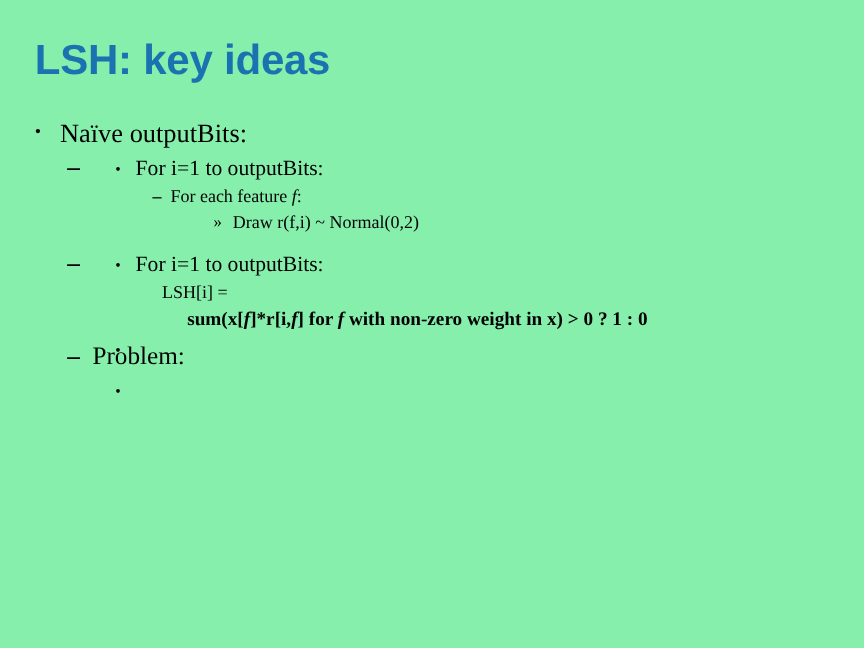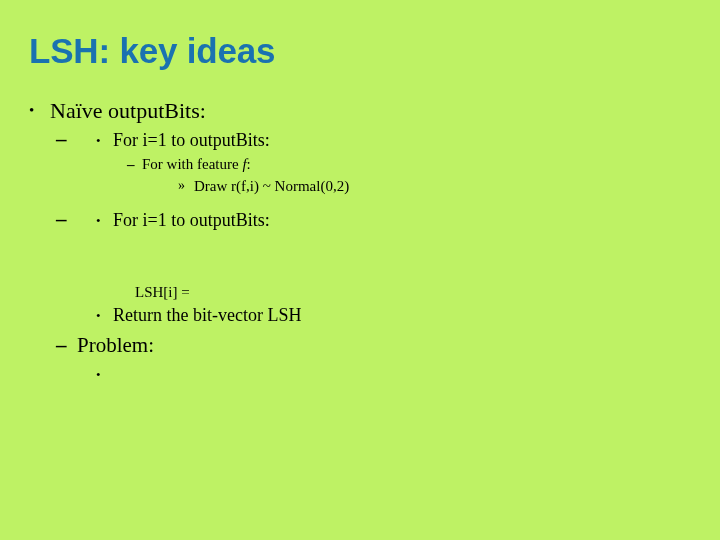--- a/index.html
+++ b/index.html
@@ -13,21 +13,21 @@
     font-family: "Liberation Serif", "DejaVu Serif", serif;
     color: #000000;
     overflow: hidden;
     position: relative;
   }
 
   .slide {
     position: relative;
     width: 720px;
     height: 540px;
-    background: #bef264;
+    background: #86efac;
   }
 
   
   .slide-title {
     position: absolute;
     left: 29px;
     top: 30px;
     width: 660px;
     font-family: "Liberation Sans", "DejaVu Sans", sans-serif;
     font-weight: bold;
@@ -128,21 +128,20 @@
     top: 0;
     font-size: 14px;
     line-height: 22px;
   }
 
   
   .plain-a {
     font-size: 15px;
     line-height: 22px;
     padding-left: 135px;
-    margin-top: 48px;
   }
   .plain-b {
     font-size: 16px;
     line-height: 24px;
     padding-left: 156px;
   }
 
   .sp-small { display: block; height: 8px; }
   .sp-tiny  { display: block; height: 3px; }
 
@@ -169,21 +168,21 @@
 
     <span class="sp-tiny"></span>
 
     <div class="line lvl3">
       <span class="marker">•</span>
       <span class="txt">For i=1 to outputBits:</span>
     </div>
 
     <div class="line lvl4">
       <span class="marker">–</span>
-      <span class="txt"><span>For with feature </span><span class="ital">f</span><span>:</span></span>
+      <span class="txt"><span>For each feature </span><span class="ital">f</span><span>:</span></span>
     </div>
 
     <div class="line lvl5">
       <span class="marker">»</span>
       <span class="txt">Draw r(f,i) ~ Normal(0,2)</span>
     </div>
 
     <span class="sp-small"></span>
 
     <div class="line lvl2">
@@ -194,24 +193,26 @@
 
     <div class="line lvl3">
       <span class="marker">•</span>
       <span class="txt">For i=1 to outputBits:</span>
     </div>
 
     <div class="line plain-a">
       <span class="txt">LSH[i] =</span>
     </div>
 
-
-    <div class="line lvl3">
-      <span class="marker">•</span>
-      <span class="txt">Return the bit-vector LSH</span>
+    <div class="line plain-b">
+      <span class="txt bold"><span>sum(</span><span class="bold">x</span><span>[</span><span class="ital">f</span><span>]*r[i,</span><span class="ital">f</span><span>] for </span><span class="ital">f</span><span> with non-zero weight in </span><span class="bold">x</span><span>) &gt; 0 ? 1 : 0</span></span>
+    </div>
+
+    <div class="line lvl3">
+      <span class="marker">•</span>
     </div>
 
     <span class="sp-tiny"></span>
 
     <div class="line lvl2">
       <span class="marker">–</span>
       <span class="txt">Problem:</span>
     </div>
 
     <span class="sp-tiny"></span>

